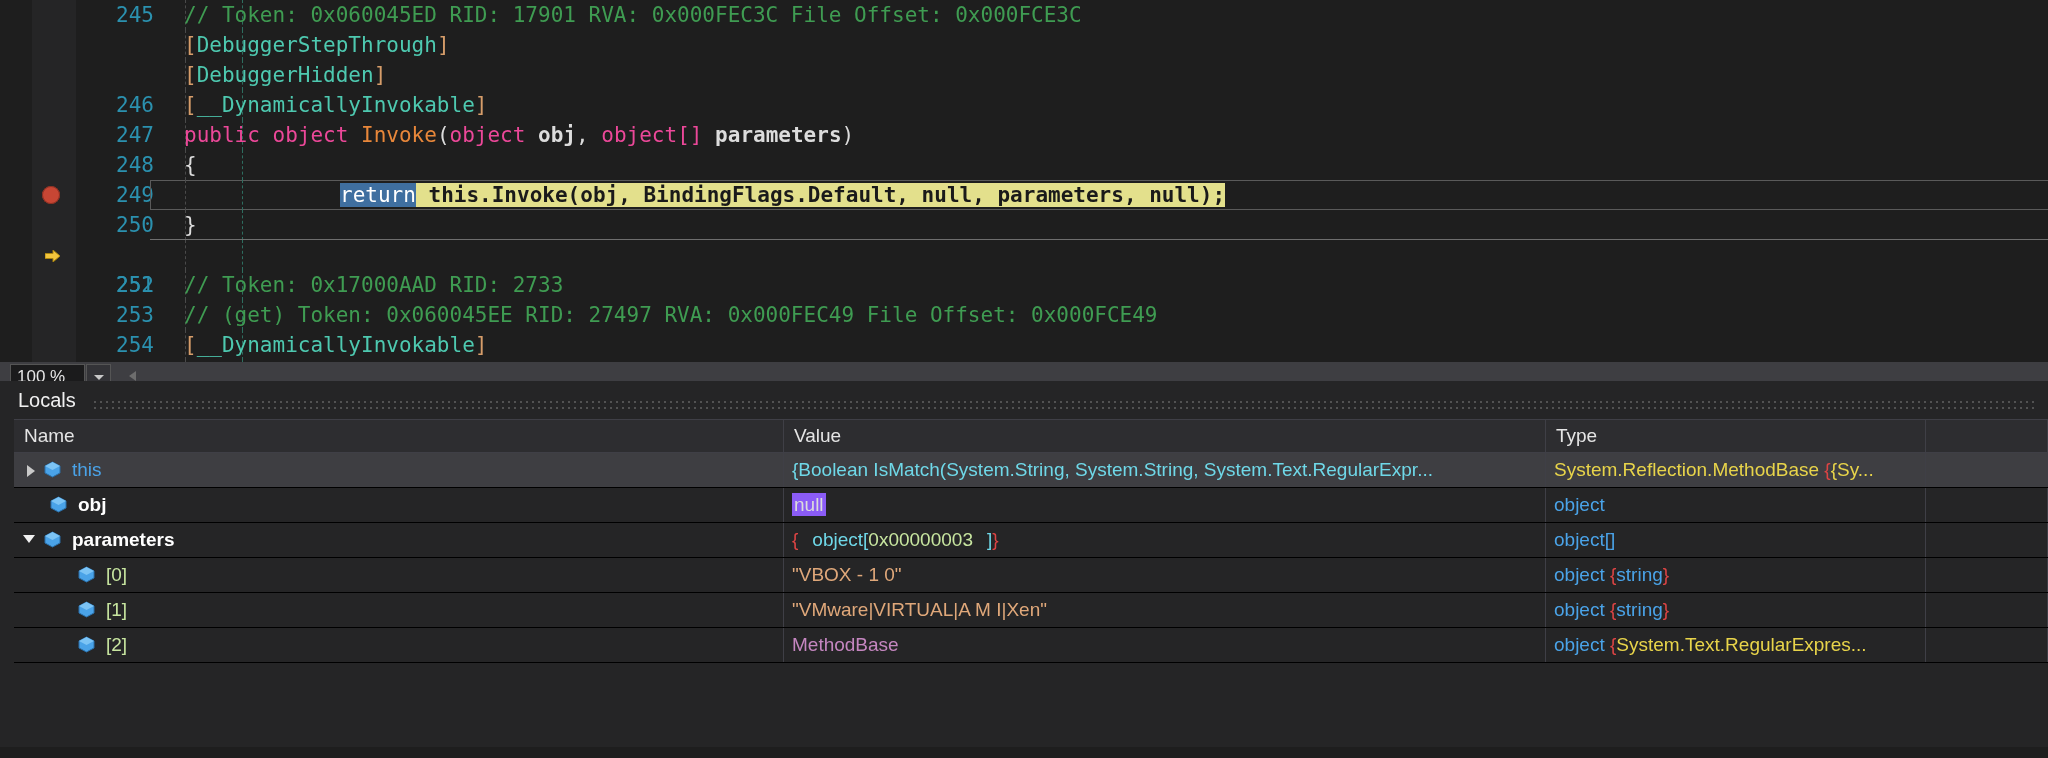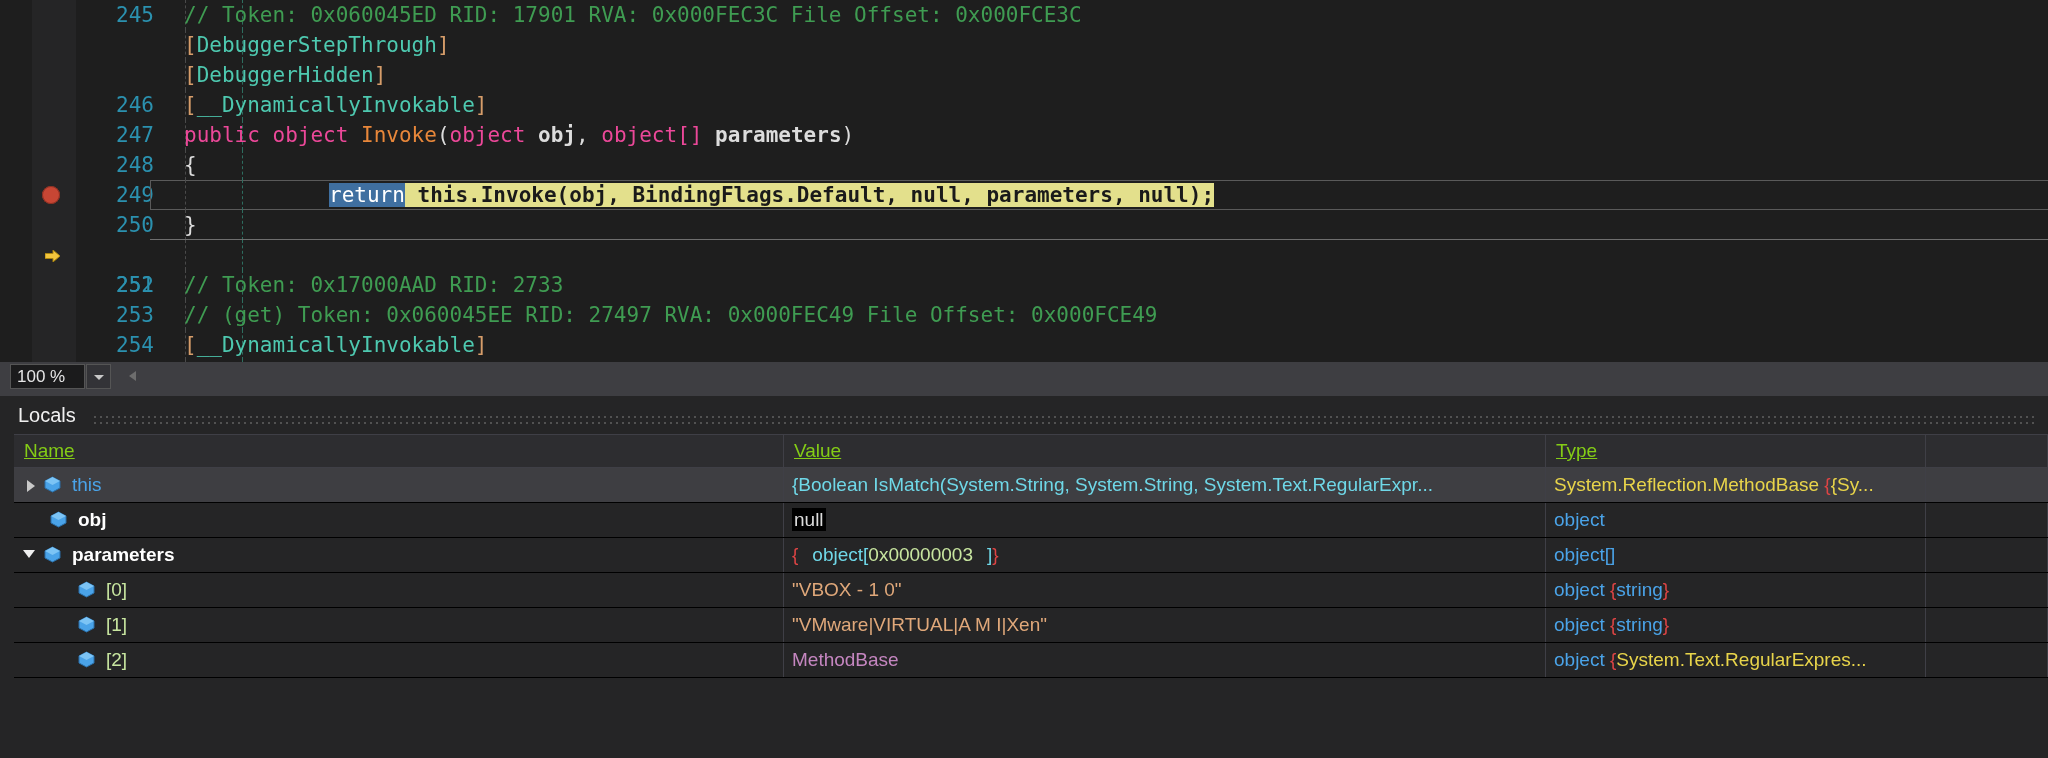--- a/index.html
+++ b/index.html
@@ -44,21 +44,21 @@
            border-left:1px solid #5a5a5a;box-sizing:border-box;pointer-events:none;}
   .member-sep{position:absolute;left:118px;right:0;height:0;border-top:1px solid #6e6e6e;}
 
   
   .bp{position:absolute;left:10px;top:6px;width:18px;height:18px;border-radius:50%;
       background:#c74634;box-shadow:0 0 0 1px #8a2f22 inset;}
   .bp-arrow{position:absolute;left:13px;top:10px;width:0;height:0;}
   .bp-arrow svg{display:block;}
 
   
-  #zoombar{position:relative;width:2048px;height:34px;background:#3e3e42;}
+  #zoombar{position:relative;width:2048px;height:19px;background:#3e3e42;}
   .zoom-combo{position:absolute;left:10px;top:2px;width:75px;height:25px;background:#1b1b1c;
      border:1px solid #555;box-sizing:border-box;color:#e6e6e6;font-size:17px;
      line-height:23px;text-align:left;padding-left:6px;}
   .zoom-drop{position:absolute;left:86px;top:2px;width:25px;height:25px;background:#333337;
      border:1px solid #555;box-sizing:border-box;}
   .zoom-drop:after{content:"";position:absolute;left:7px;top:10px;border-left:5px solid transparent;
      border-right:5px solid transparent;border-top:5px solid #c8c8c8;}
   .hs-left{position:absolute;left:122px;top:2px;width:22px;height:25px;}
   .hs-left:after{content:"";position:absolute;left:7px;top:7px;border-top:5px solid transparent;
      border-bottom:5px solid transparent;border-right:7px solid #6d6d6d;}
@@ -67,22 +67,22 @@
   #locals{position:relative;width:2048px;height:366px;background:#252526;}
   .panel-tabstrip{position:relative;height:38px;background:#252526;}
   .panel-tab{position:absolute;left:18px;top:8px;color:#f0f0f0;font-size:20px;}
   .tab-dots{position:absolute;left:92px;top:18px;right:10px;height:12px;
      background-image:radial-gradient(#5a5a5a 1px, transparent 1px);
      background-size:6px 6px;opacity:.85;}
 
   .grid{position:absolute;left:14px;top:38px;right:0px;}
   .ghead{display:flex;height:32px;background:#2d2d30;
      border-top:1px solid #3f3f46;border-bottom:1px solid #3f3f46;}
-  .ghead .hc{color:#84cc16;font-size:19px;line-height:32px;padding-left:10px;
-     border-right:1px solid #3f3f46;box-sizing:border-box;text-decoration:underline;}
+  .ghead .hc{color:#e5e5e5;font-size:19px;line-height:32px;padding-left:10px;
+     border-right:1px solid #3f3f46;box-sizing:border-box;}
   .grow{display:flex;height:34px;border-bottom:1px solid #000;}
   .grow.selected{background:#3e3e42;}
   .gcell{box-sizing:border-box;border-right:1px solid #3f3f46;overflow:hidden;
      white-space:nowrap;font-size:19px;line-height:34px;}
   .c-name{width:770px;}
   .c-val{width:762px;padding-left:8px;}
   .c-type{width:380px;padding-left:8px;}
   .c-pad{flex:1;}
 
   .nm-wrap{display:flex;height:34px;}
@@ -93,21 +93,21 @@
      border-left:6px solid transparent;border-right:6px solid transparent;border-top:8px solid #f0f0f0;}
   .cube{flex:0 0 22px;width:22px;height:34px;position:relative;}
   .cube svg{position:absolute;left:2px;top:8px;}
   .nm-txt{padding-left:8px;}
   .nm-this{color:#4aa3e8;}
   .nm-bold{color:#ffffff;font-weight:bold;}
   .nm-idx{color:#c8e6a0;}
 
   
   .v-obj{color:#6fd8e8;}
-  .v-null{color:#dcdcdc;background:#000000;padding:1px 2px;}
+  .v-null{color:#dcdcdc;background:#8b5cf6;padding:1px 2px;}
   .v-brace{color:#d44;}
   .v-inner{color:#6fd8e8;margin-left:14px;}
   .v-hex{color:#c8e6a0;}
   .v-str{color:#e0a87a;}
   .v-enum{color:#c586c0;}
   
   .t-kw{color:#4aa3e8;}
   .t-yellow{color:#e8d44a;}
   .t-red{color:#d44;}
 </style>
@@ -158,21 +158,21 @@
       <div class="bp"></div>
       <div class="bp-arrow">
         <svg width="16" height="12" viewBox="0 0 16 12">
             <polygon points="0,3.5 8,3.5 8,0 15,6 8,12 8,8.5 0,8.5" fill="#f2c53d" stroke="#a8830f" stroke-width="1"></polygon>
           </svg>
       </div>
     </div>
     <div class="lnum">251</div>
     <div class="cur-box"></div>
     <div class="iguide g1"></div><div class="iguide g2 teal"></div>
-    <div class="ctext" style="left:297px"><span class="sel">return</span><span class="stmt-hl"> <span class="ident">this.Invoke(obj, BindingFlags.Default, null, parameters, null);</span></span></div>
+    <div class="ctext" style="left:308px"><span class="sel">return</span><span class="stmt-hl"> <span class="ident">this.Invoke(obj, BindingFlags.Default, null, parameters, null);</span></span></div>
   </div>
 
   <div class="code-line" style="top:210px;position:absolute;width:100%">
     <div class="lnum">252</div>
     <div class="iguide g1"></div><div class="iguide g2 teal"></div>
     <div class="ctext punct">}</div>
     <div class="member-sep" style="top:29px"></div>
   </div>
 
   <div class="code-line" style="top:240px;position:absolute;width:100%">

